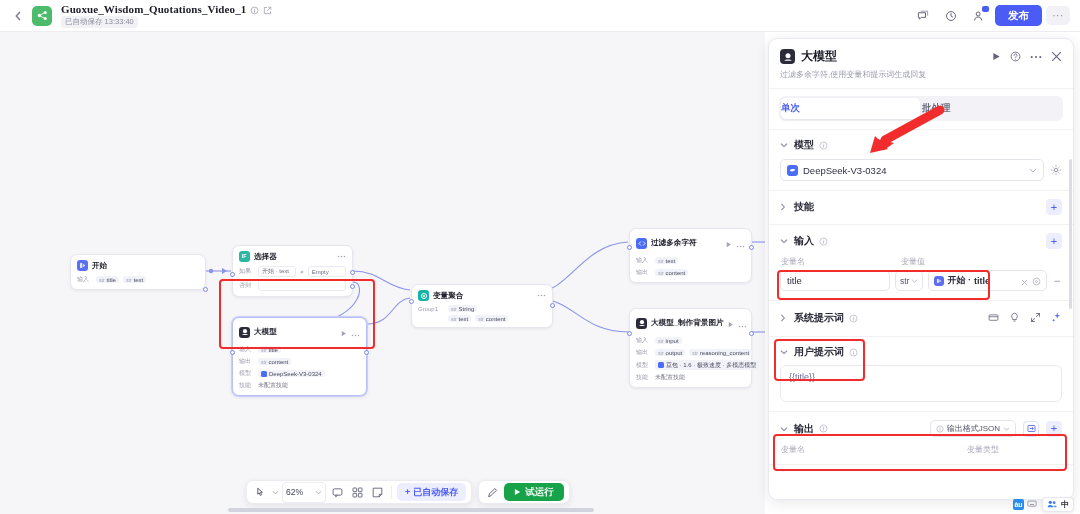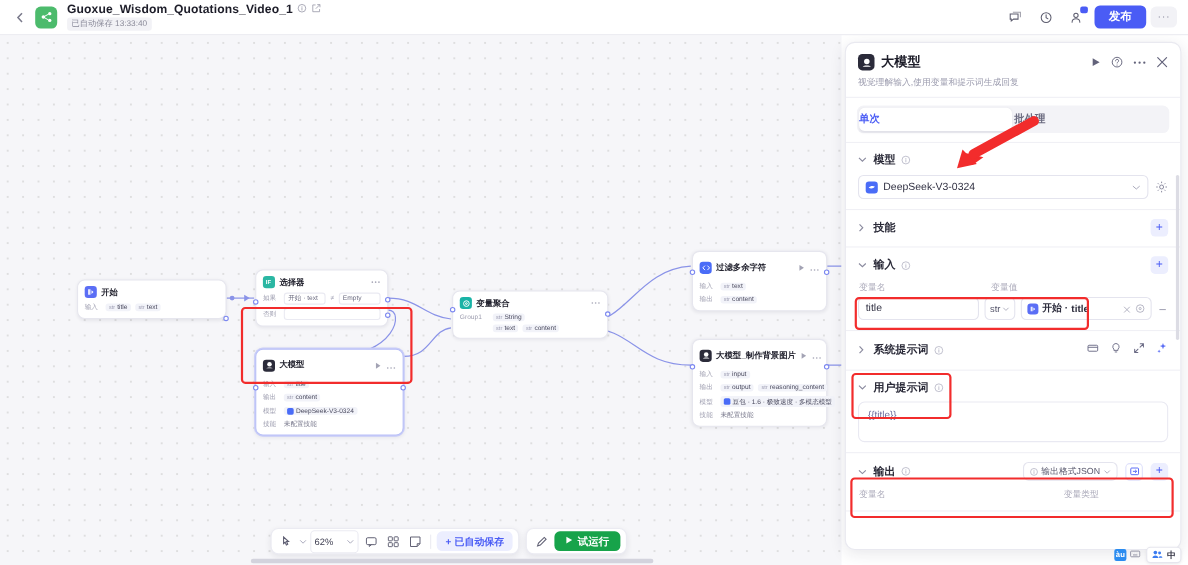--- a/index.html
+++ b/index.html
@@ -21,21 +21,21 @@
     width: 16px; height: 22px; display: flex; align-items: center; justify-content: center;
     color: #7b7b8c; font-size: 11px; cursor: pointer;
   }
   .app-logo {
     width: 20px; height: 20px; border-radius: 5px; background: #4cbb6c;
     margin-left: 6px; display: flex; align-items: center; justify-content: center;
     flex: none;
   }
   .app-logo svg { display: block; }
   .title-wrap { margin-left: 9px; display: flex; flex-direction: column; justify-content: center; }
-  .title-row { display: flex; align-items: flex-start; gap: 4px; }
+  .title-row { display: flex; align-items: flex-end; gap: 4px; font-family: Liberation Serif, serif; }
   .doc-title { font-size: 11px; font-weight: bold; color: #1d1d29; letter-spacing: .1px; }
   .title-ico { color: #9a9aaa; display: flex; align-items: center; cursor: pointer; }
   .saved-pill {
     margin-top: 1px; font-size: 7.5px; color: #8a8a99; background: #f2f2f6;
     border-radius: 3px; padding: 1px 4px; align-self: flex-start; line-height: 1.35;
   }
   .topbar-right { margin-left: auto; display: flex; align-items: center; gap: 4px; }
   .tb-icon {
     width: 24px; height: 22px; display: flex; align-items: center; justify-content: center;
     color: #5c5c6e; border-radius: 5px; cursor: pointer; position: relative;
@@ -440,21 +440,21 @@
         </div>
         <div class="nd-row">
           <span class="nd-lbl">技能</span>
           <span class="tag plain">未配置技能</span>
         </div>
       </div>
       <span class="port" style="left:-3px; top:32px;"></span>
       <span class="port" style="right:-3px; top:32px;"></span>
     </div>
 
-    <div class="node" style="left:411px; top:232px; width:142px;">
+    <div class="node" style="left:411px; top:252px; width:142px;">
       <div class="nd-head">
         <span class="nd-ico" style="background:#19b3a6;">
           <svg width="8" height="8" viewBox="0 0 10 10" fill="none" stroke="#fff" stroke-width="1.1">
               <circle cx="5" cy="5" r="3.2"></circle>
               <circle cx="5" cy="5" r="1"></circle>
             </svg>
         </span>
         <span class="nd-title">变量聚合</span>
         <span class="nd-actions">
           <svg width="9" height="3" viewBox="0 0 12 4" fill="currentColor">
@@ -677,21 +677,21 @@
                 <circle cx="12" cy="2" r="1.2"></circle>
               </svg>
             </span>
           <span class="pn-hico">
               <svg width="11" height="11" viewBox="0 0 12 12" fill="none" stroke="currentColor" stroke-width="1.15" stroke-linecap="round">
                 <path d="M1.6 1.6l8.8 8.8M10.4 1.6l-8.8 8.8"></path>
               </svg>
             </span>
         </span>
       </div>
-      <div class="pn-desc">视觉理解输入,使用变量和提示词生成回复</div>
+      <div class="pn-desc">过滤多余字符,使用变量和提示词生成回复</div>
     </div>
 
     <div class="pn-tabs">
       <div class="tabs-inner">
         <div class="tab active">单次</div>
         <div class="tab">批处理</div>
       </div>
     </div>
 
     <div class="pn-scroll">

